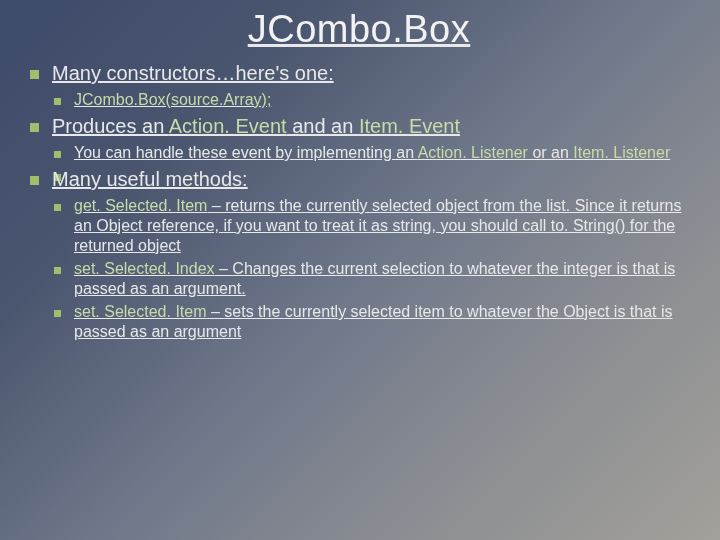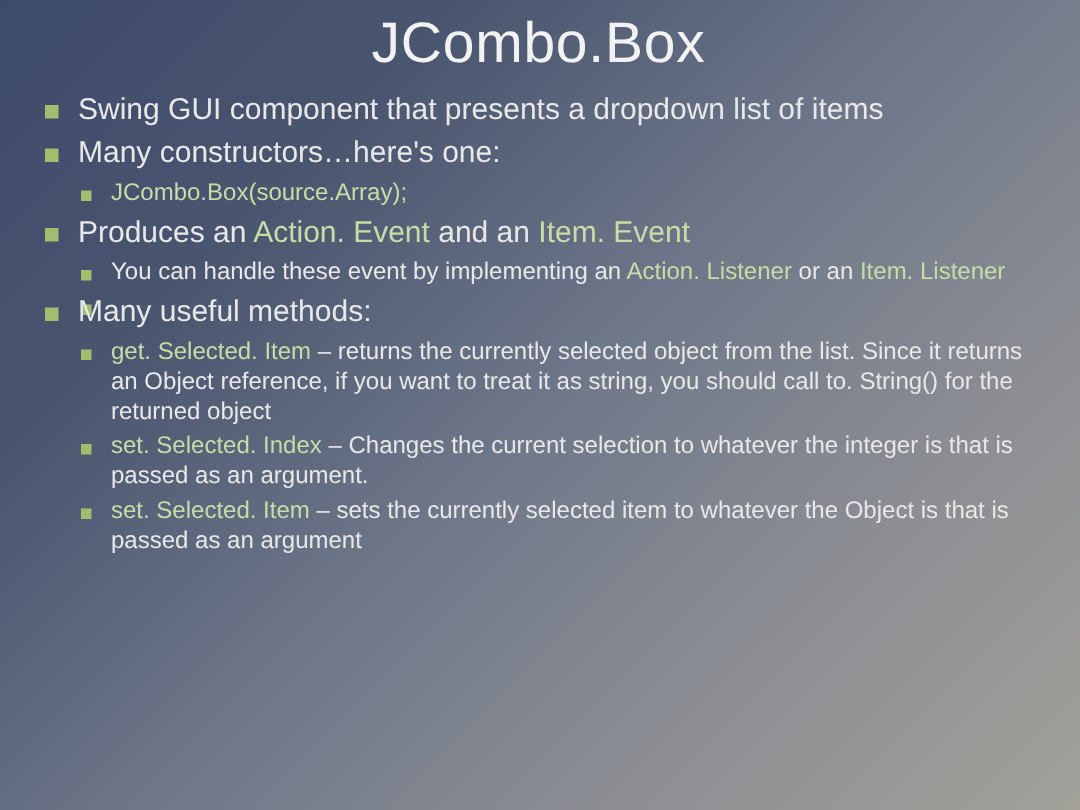--- a/index.html
+++ b/index.html
@@ -11,20 +11,21 @@
     font-family: Tahoma, Verdana, Arial, sans-serif;
   }
   .slide {
     width: 720px;
     height: 540px;
     background: linear-gradient(135deg, #3e4a6a 0%, #4a556f 25%, #6e7789 50%, #8c8e93 75%, #a2a099 100%);
     color: #e8e8e8;
     position: relative;
     box-sizing: border-box;
     padding: 8px 30px 10px 28px;
+    text-decoration: underline;
   }
   .title {
     text-align: center;
     font-size: 38px;
     color: #f2f2f2;
     font-weight: 400;
     margin: 0 0 10px 0;
     letter-spacing: 0.5px;
   }
   ul {
@@ -48,24 +49,20 @@
   .pkg { color: #d6c07a; }
 </style>
 </head>
 <body>
 
 <div class="slide">
   <h1 class="title">JCombo.Box</h1>
 
   <ul class="l1">
 
-    <li>
-      <span class="sq"></span>
-      <span>Swing GUI component that presents a dropdown list of items</span>
-    </li>
 
     <li>
       <span class="sq"></span>
       <span>Many constructors…here's one:</span>
       <ul class="l2">
         <li>
           <span class="sq"></span>
           <span class="code">JCombo.Box(source.Array);</span>
         </li>
       </ul>

